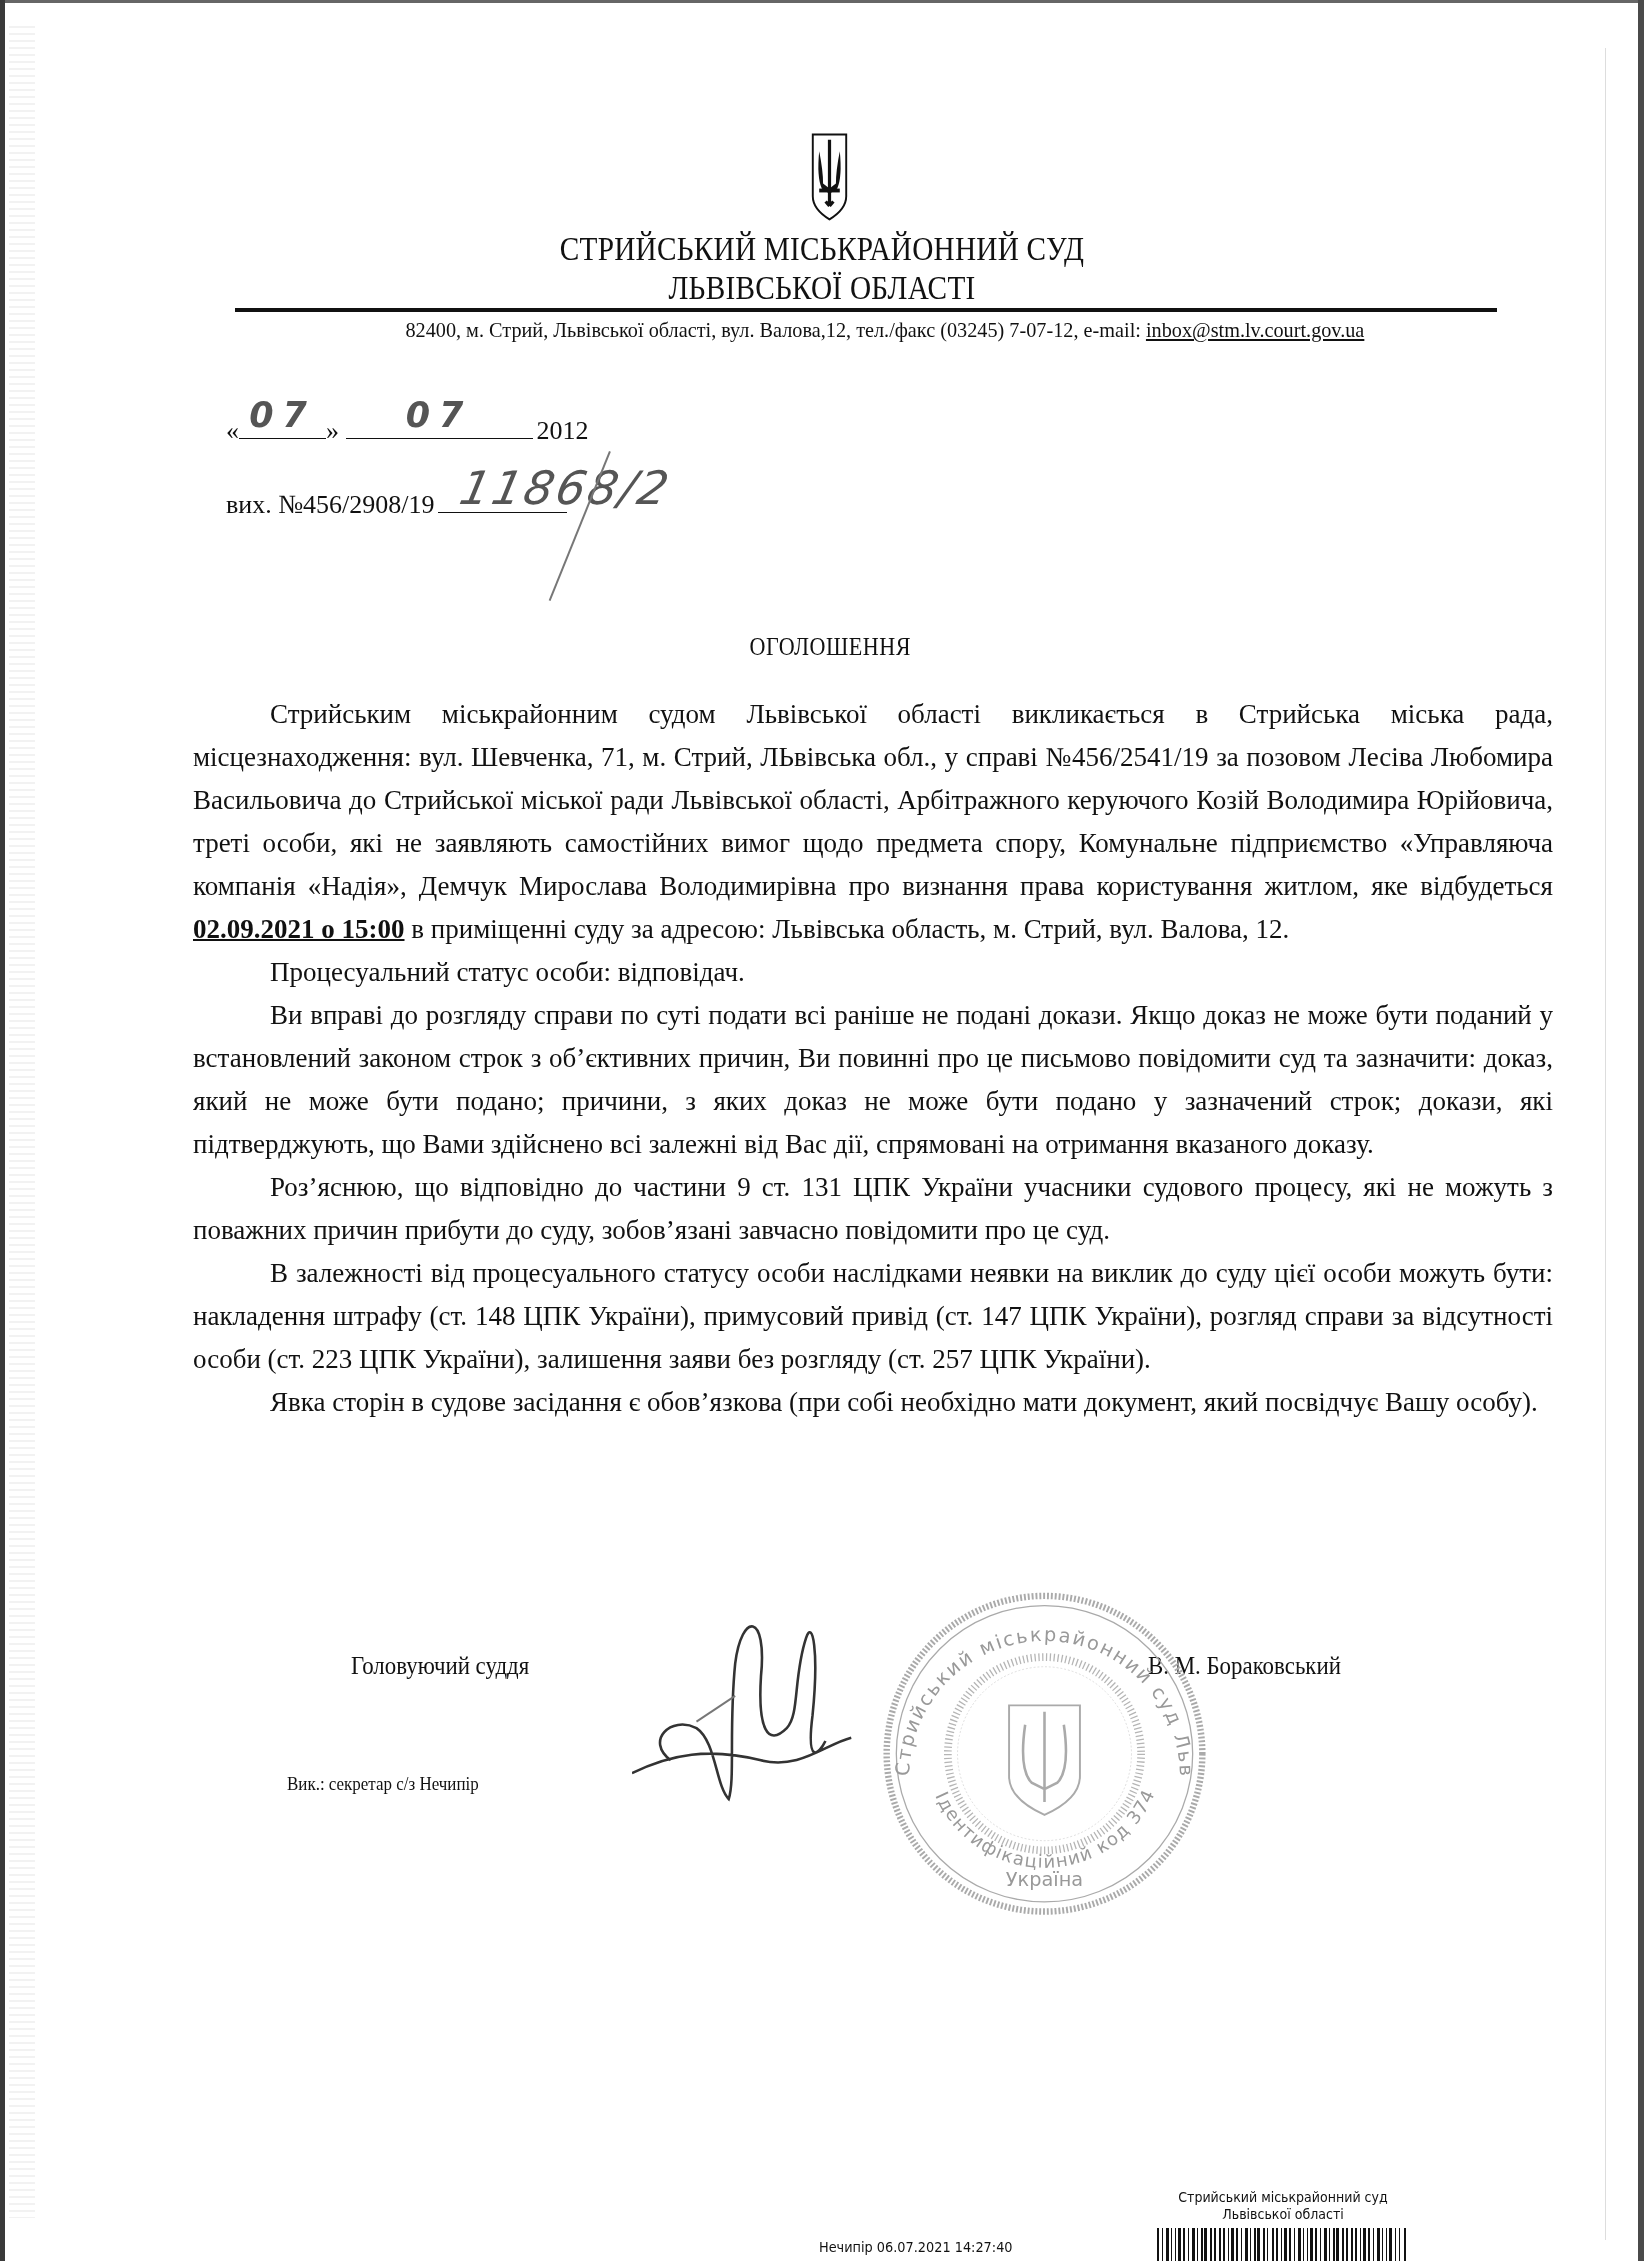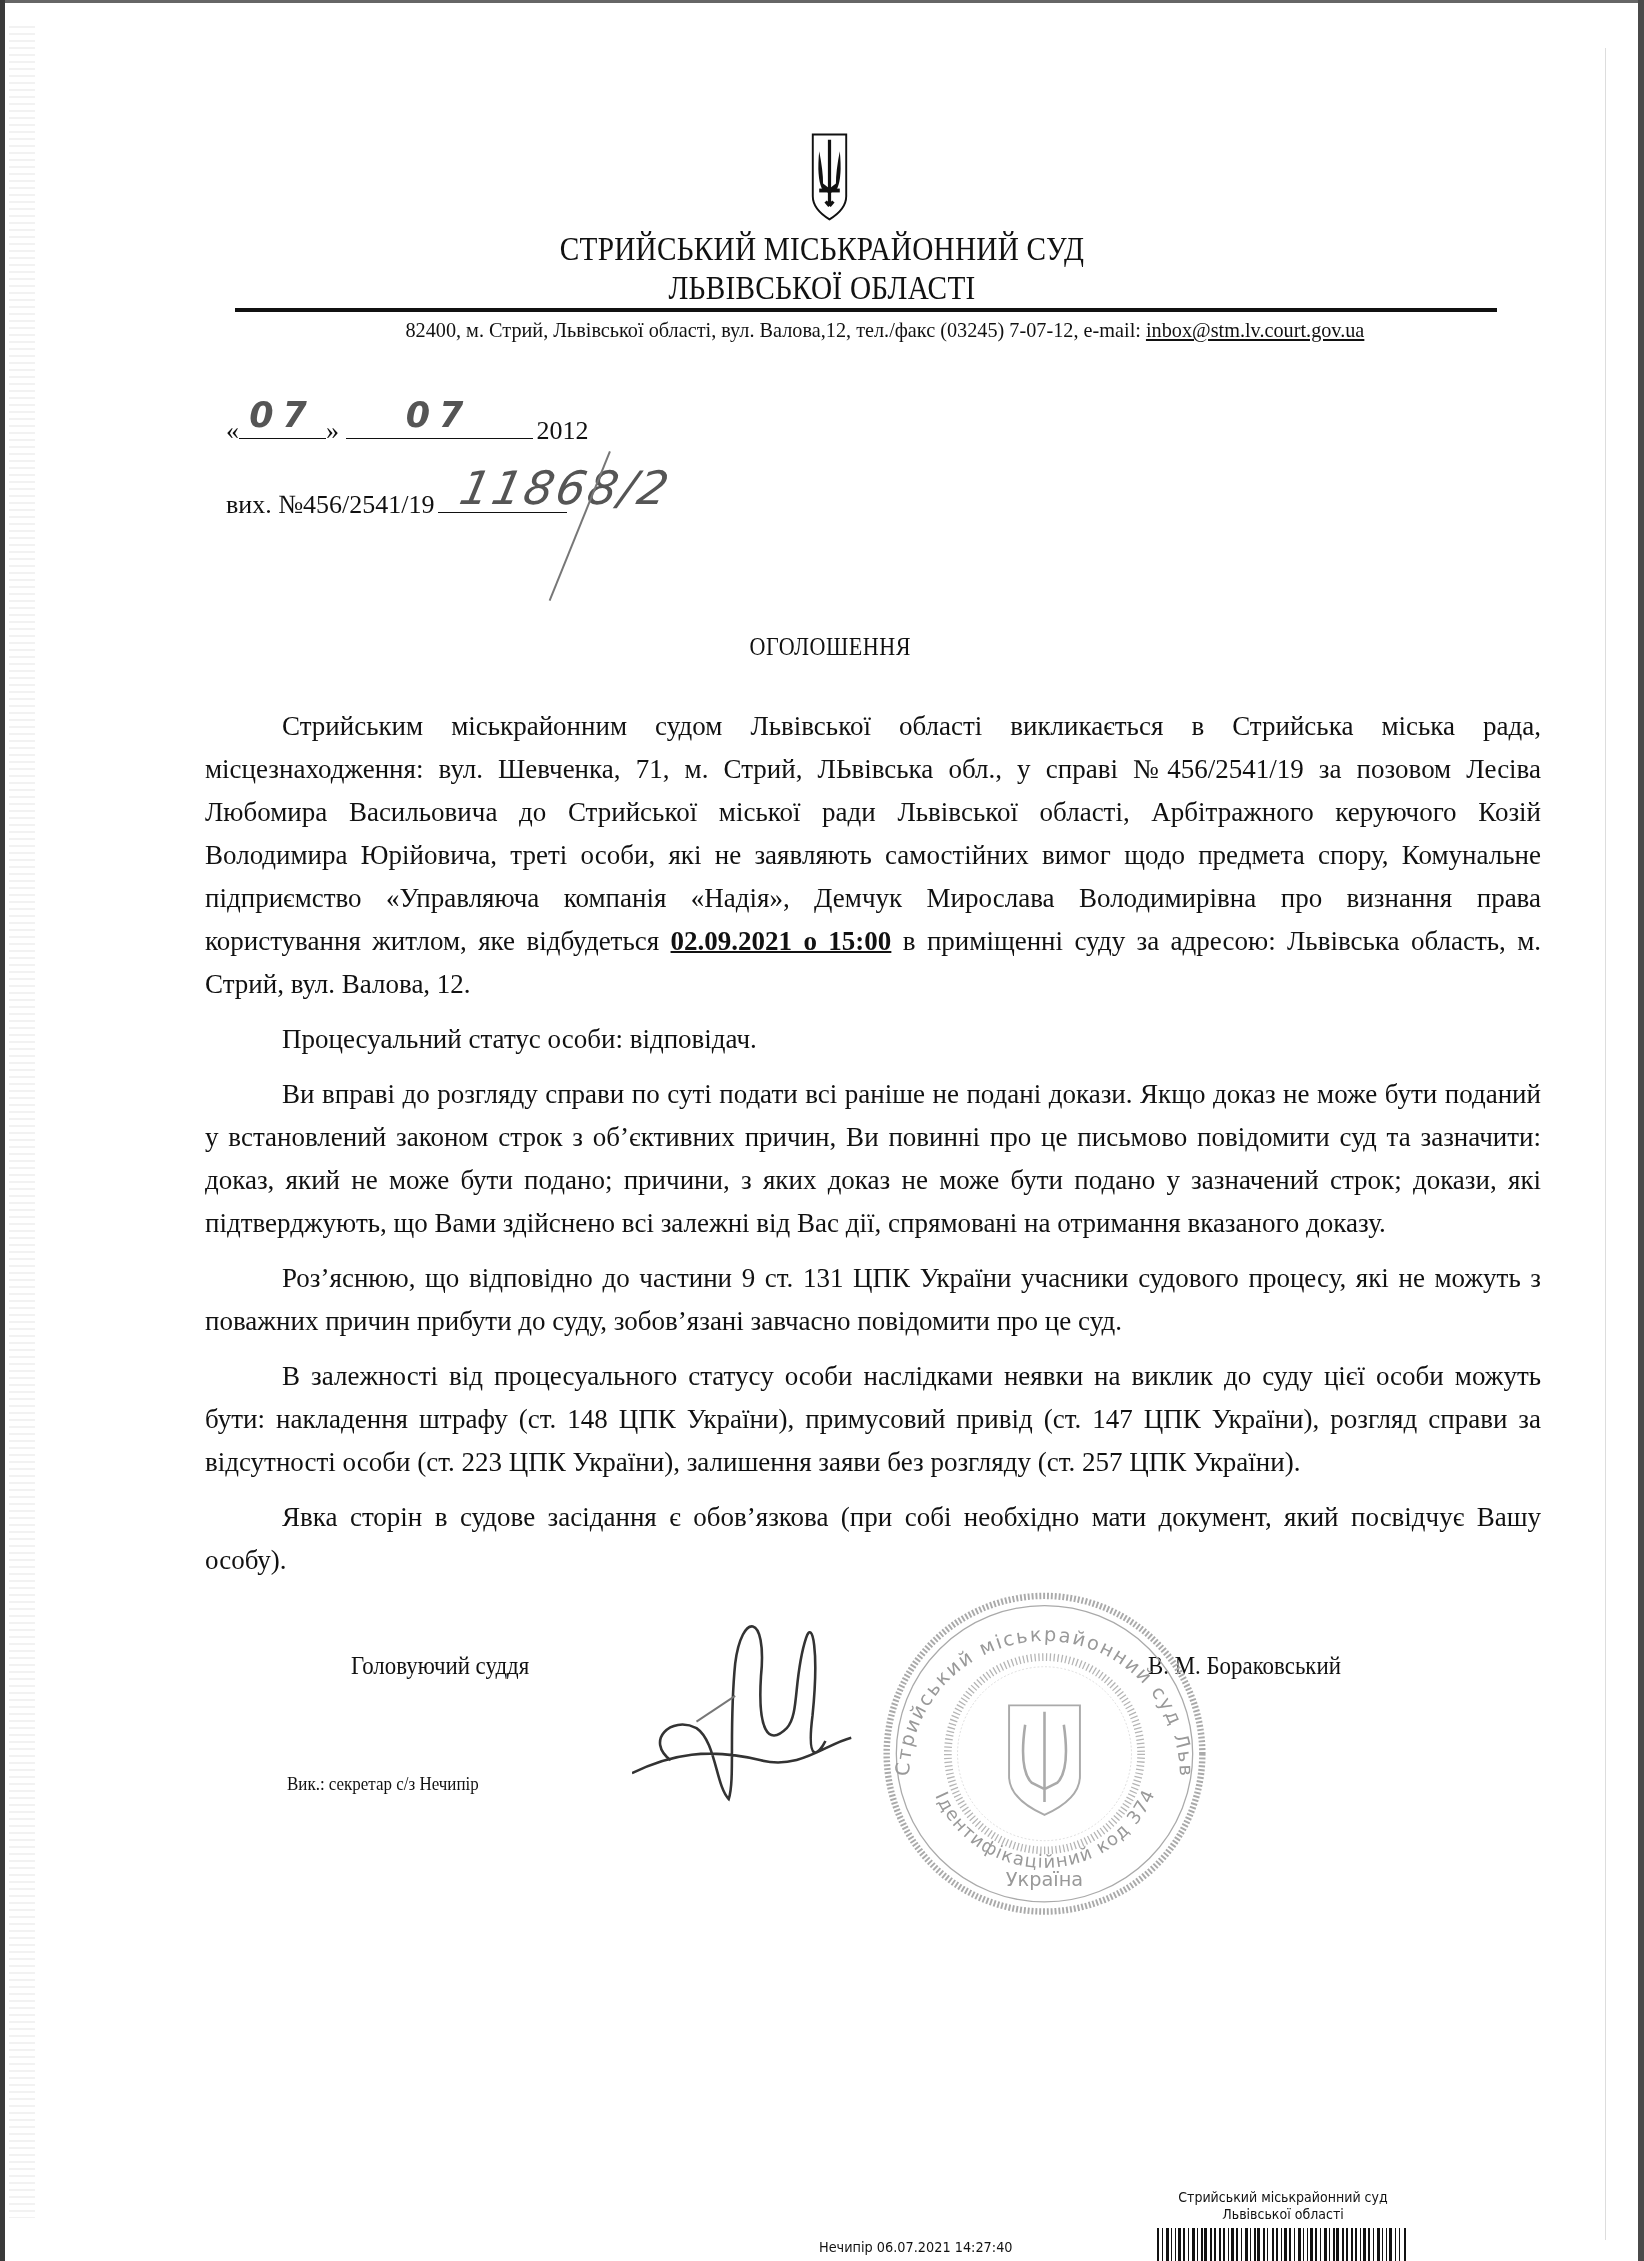--- a/index.html
+++ b/index.html
@@ -54,21 +54,21 @@
     color: #555; font-size: 46px; letter-spacing: 2.6px; transform: skewX(-12deg);
   }
   .hand-slash { position: absolute; left: 609px; top: 451px; width: 1.9px; height: 161px; background: #777; transform: rotate(22deg); transform-origin: top left; }
 
   
   .doc-heading { left: 0; width: 1644px; top: 632px; text-align: center; font-size: 26px; letter-spacing: 0.6px; transform: scaleX(0.85); transform-origin: 877px 0; }
   .body-text {
     left: 193px; top: 693px; width: 1360px;
     font-size: 27px; line-height: 43px; text-align: justify;
   }
-  .body-text p { margin: 12px; text-indent: 77px; }
+  .body-text p { margin: 0; text-indent: 77px; }
   .body-text .hl { font-weight: bold; text-decoration: underline; text-decoration-thickness: 1.9px; }
 
   
   .sig-title { left: 351px; top: 1651px; font-size: 26px; transform: scaleX(0.88); transform-origin: left; }
   .sig-name { left: 1148px; top: 1651px; font-size: 26px; transform: scaleX(0.88); transform-origin: left; }
   .executor { left: 287px; top: 1773px; font-size: 19.3px; transform: scaleX(0.88); transform-origin: left; }
   .signature { left: 632px; top: 1599px; width: 374px; height: 213px; }
   .seal { left: 864px; top: 1583px; width: 361px; height: 335px; }
 
   
@@ -115,21 +115,21 @@
 <div class="abs address">
   <span>82400, м. Стрий, Львівської області, вул. Валова,12, тел./факс (03245) 7-07-12, e-mail: </span><a>inbox@stm.lv.court.gov.ua</a>
 </div>
 
 <div class="abs date-line">
   <span>«</span><span class="blank day"><span class="hand">07</span></span><span>»</span>
   <span class="blank month"><span class="hand">07</span></span><span>2012</span>
 </div>
 
 <div class="abs outgoing-line">
-  <span>вих. №456/2541/19</span><span class="blank outno"></span>
+  <span>вих. №456/2908/19</span><span class="blank outno"></span>
 </div>
 <div class="hand-outno">11868/2</div>
 <div class="hand-slash"></div>
 
 <div class="abs doc-heading">ОГОЛОШЕННЯ</div>
 
 <div class="abs body-text">
   <p><span>Стрийським міськрайонним судом Львівської області викликається в  Стрийська міська рада, місцезнаходження: вул. Шевченка, 71,   м. Стрий,  ЛЬвівська обл., у справі №456/2541/19 за позовом Лесіва Любомира Васильовича до Стрийської міської ради Львівської області, Арбітражного керуючого Козій Володимира Юрійовича, треті особи, які не заявляють самостійних вимог щодо предмета спору, Комунальне підприємство «Управляюча компанія «Надія», Демчук Мирослава Володимирівна про визнання права користування житлом, яке відбудеться </span><span class="hl">02.09.2021  о  15:00</span><span> в приміщенні суду за адресою: Львівська область, м. Стрий, вул. Валова, 12.</span></p>
   <p>Процесуальний статус особи: відповідач.</p>
   <p>Ви вправі до розгляду справи по суті подати всі раніше не подані докази. Якщо доказ не може бути поданий у встановлений законом строк з об’єктивних причин, Ви повинні про це письмово повідомити суд та зазначити: доказ, який не може бути подано; причини, з яких доказ не може бути подано у зазначений строк; докази, які підтверджують, що Вами здійснено всі залежні від Вас дії, спрямовані на отримання вказаного доказу.</p>

